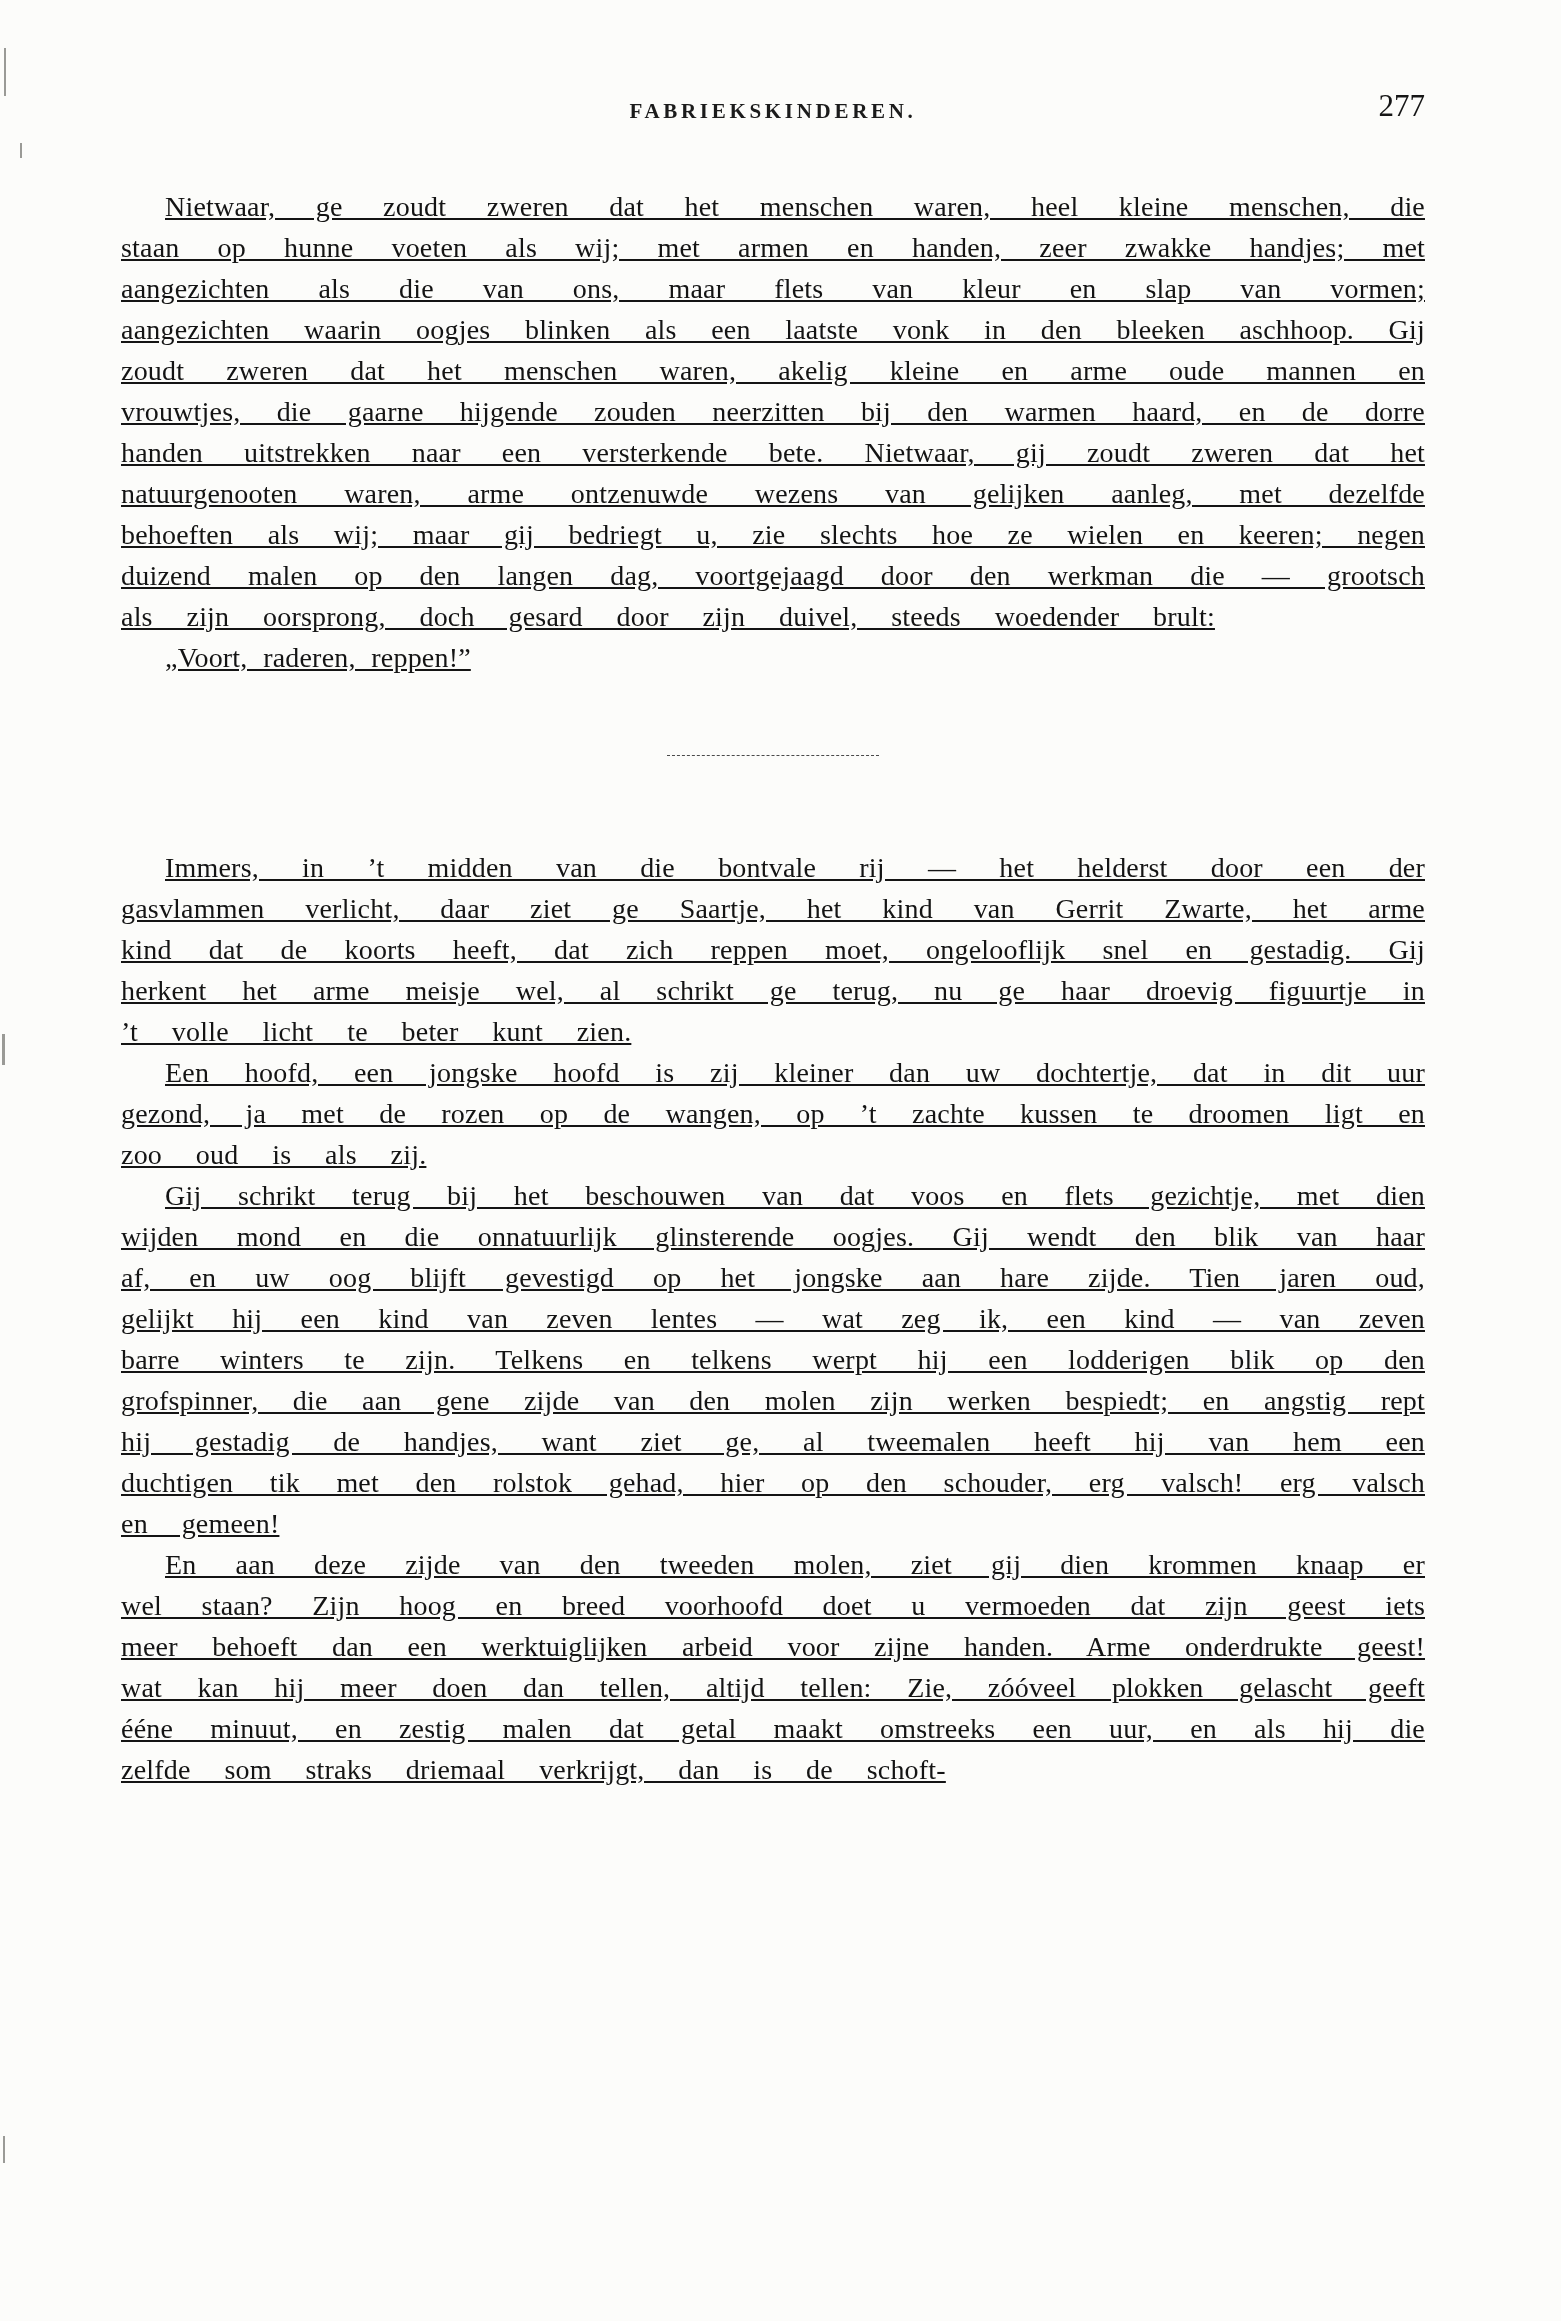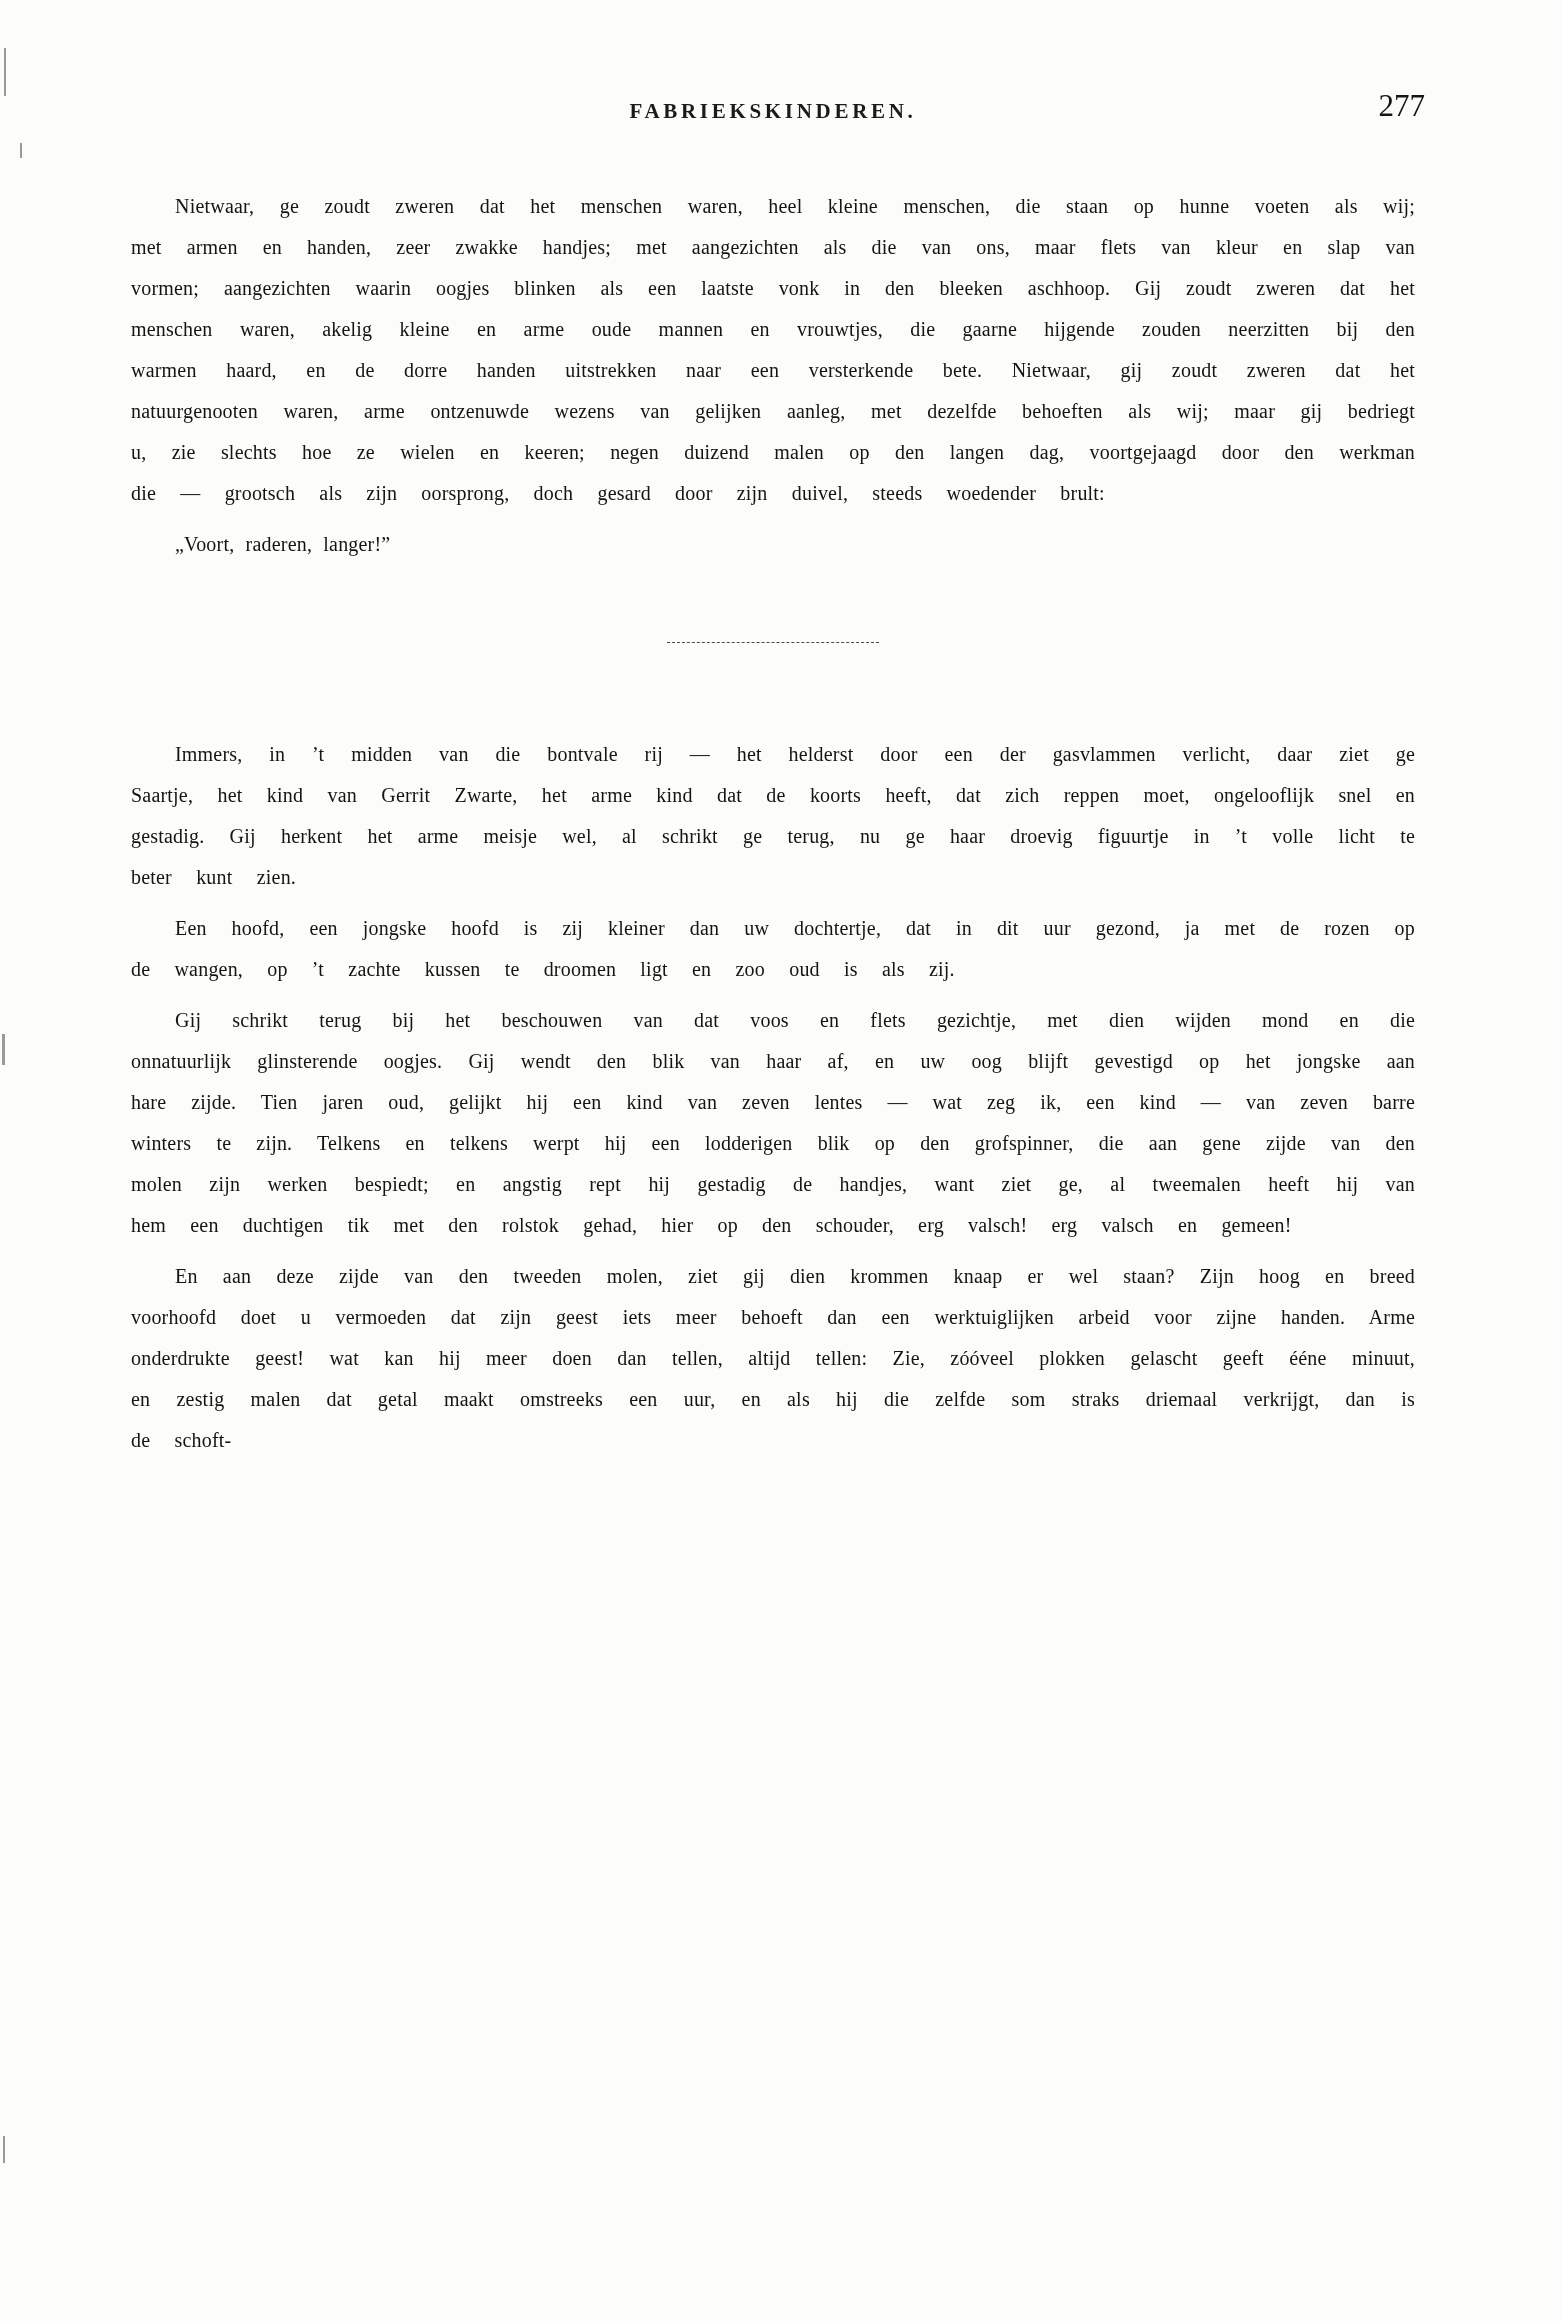--- a/index.html
+++ b/index.html
@@ -39,27 +39,28 @@
     position: absolute;
     right: 0;
     top: 0;
     font-size: 31px;
     color: #151515;
   }
   .text-block {
     width: 100%;
   }
   .para {
-    margin: 10px;
-    font-size: 20px;
+    margin: 0;
+    font-size: 28px;
     line-height: 41px;
     text-align: justify;
     text-indent: 44px;
     word-spacing: 0.95em;
     letter-spacing: 0.2px;
+    text-decoration: underline;
   }
   .para.quote {
     word-spacing: 0.3em;
   }
   .divider {
     width: 212px;
     height: 0;
     margin: 77px auto 91px auto;
     border-top: 1.8px dashed #4a4a4a;
   }
@@ -82,21 +83,21 @@
   <span class="artifact a3"></span>
   <span class="artifact a4"></span>
 
   <header class="page-header">
     <span class="running-title">FABRIEKSKINDEREN.</span>
     <span class="page-number">277</span>
   </header>
 
   <main class="text-block">
     <p class="para">Nietwaar, ge zoudt zweren dat het menschen waren, heel kleine menschen, die staan op hunne voeten als wij; met armen en handen, zeer zwakke handjes; met aangezichten als die van ons, maar flets van kleur en slap van vormen; aangezichten waarin oogjes blinken als een laatste vonk in den bleeken aschhoop. Gij zoudt zweren dat het menschen waren, akelig kleine en arme oude mannen en vrouwtjes, die gaarne hijgende zouden neerzitten bij den warmen haard, en de dorre handen uitstrekken naar een versterkende bete. Nietwaar, gij zoudt zweren dat het natuurgenooten waren, arme ontzenuwde wezens van gelijken aanleg, met dezelfde behoeften als wij; maar gij bedriegt u, zie slechts hoe ze wielen en keeren; negen duizend malen op den langen dag, voortgejaagd door den werkman die — grootsch als zijn oorsprong, doch gesard door zijn duivel, steeds woedender brult:</p>
-    <p class="para quote">„Voort, raderen, langer!”</p>
+    <p class="para quote">„Voort, raderen, reppen!”</p>
 
     <div class="divider"></div>
 
     <p class="para">Immers, in ’t midden van die bontvale rij — het helderst door een der gasvlammen verlicht, daar ziet ge Saartje, het kind van Gerrit Zwarte, het arme kind dat de koorts heeft, dat zich reppen moet, ongelooflijk snel en gestadig. Gij herkent het arme meisje wel, al schrikt ge terug, nu ge haar droevig figuurtje in ’t volle licht te beter kunt zien.</p>
     <p class="para">Een hoofd, een jongske hoofd is zij kleiner dan uw dochtertje, dat in dit uur gezond, ja met de rozen op de wangen, op ’t zachte kussen te droomen ligt en zoo oud is als zij.</p>
     <p class="para">Gij schrikt terug bij het beschouwen van dat voos en flets gezichtje, met dien wijden mond en die onnatuurlijk glinsterende oogjes. Gij wendt den blik van haar af, en uw oog blijft gevestigd op het jongske aan hare zijde. Tien jaren oud, gelijkt hij een kind van zeven lentes — wat zeg ik, een kind — van zeven barre winters te zijn. Telkens en telkens werpt hij een lodderigen blik op den grofspinner, die aan gene zijde van den molen zijn werken bespiedt; en angstig rept hij gestadig de handjes, want ziet ge, al tweemalen heeft hij van hem een duchtigen tik met den rolstok gehad, hier op den schouder, erg valsch! erg valsch en gemeen!</p>
     <p class="para">En aan deze zijde van den tweeden molen, ziet gij dien krommen knaap er wel staan? Zijn hoog en breed voorhoofd doet u vermoeden dat zijn geest iets meer behoeft dan een werktuiglijken arbeid voor zijne handen. Arme onderdrukte geest! wat kan hij meer doen dan tellen, altijd tellen: Zie, zóóveel plokken gelascht geeft ééne minuut, en zestig malen dat getal maakt omstreeks een uur, en als hij die zelfde som straks driemaal verkrijgt, dan is de schoft-</p>
   </main>
 
 </div>

